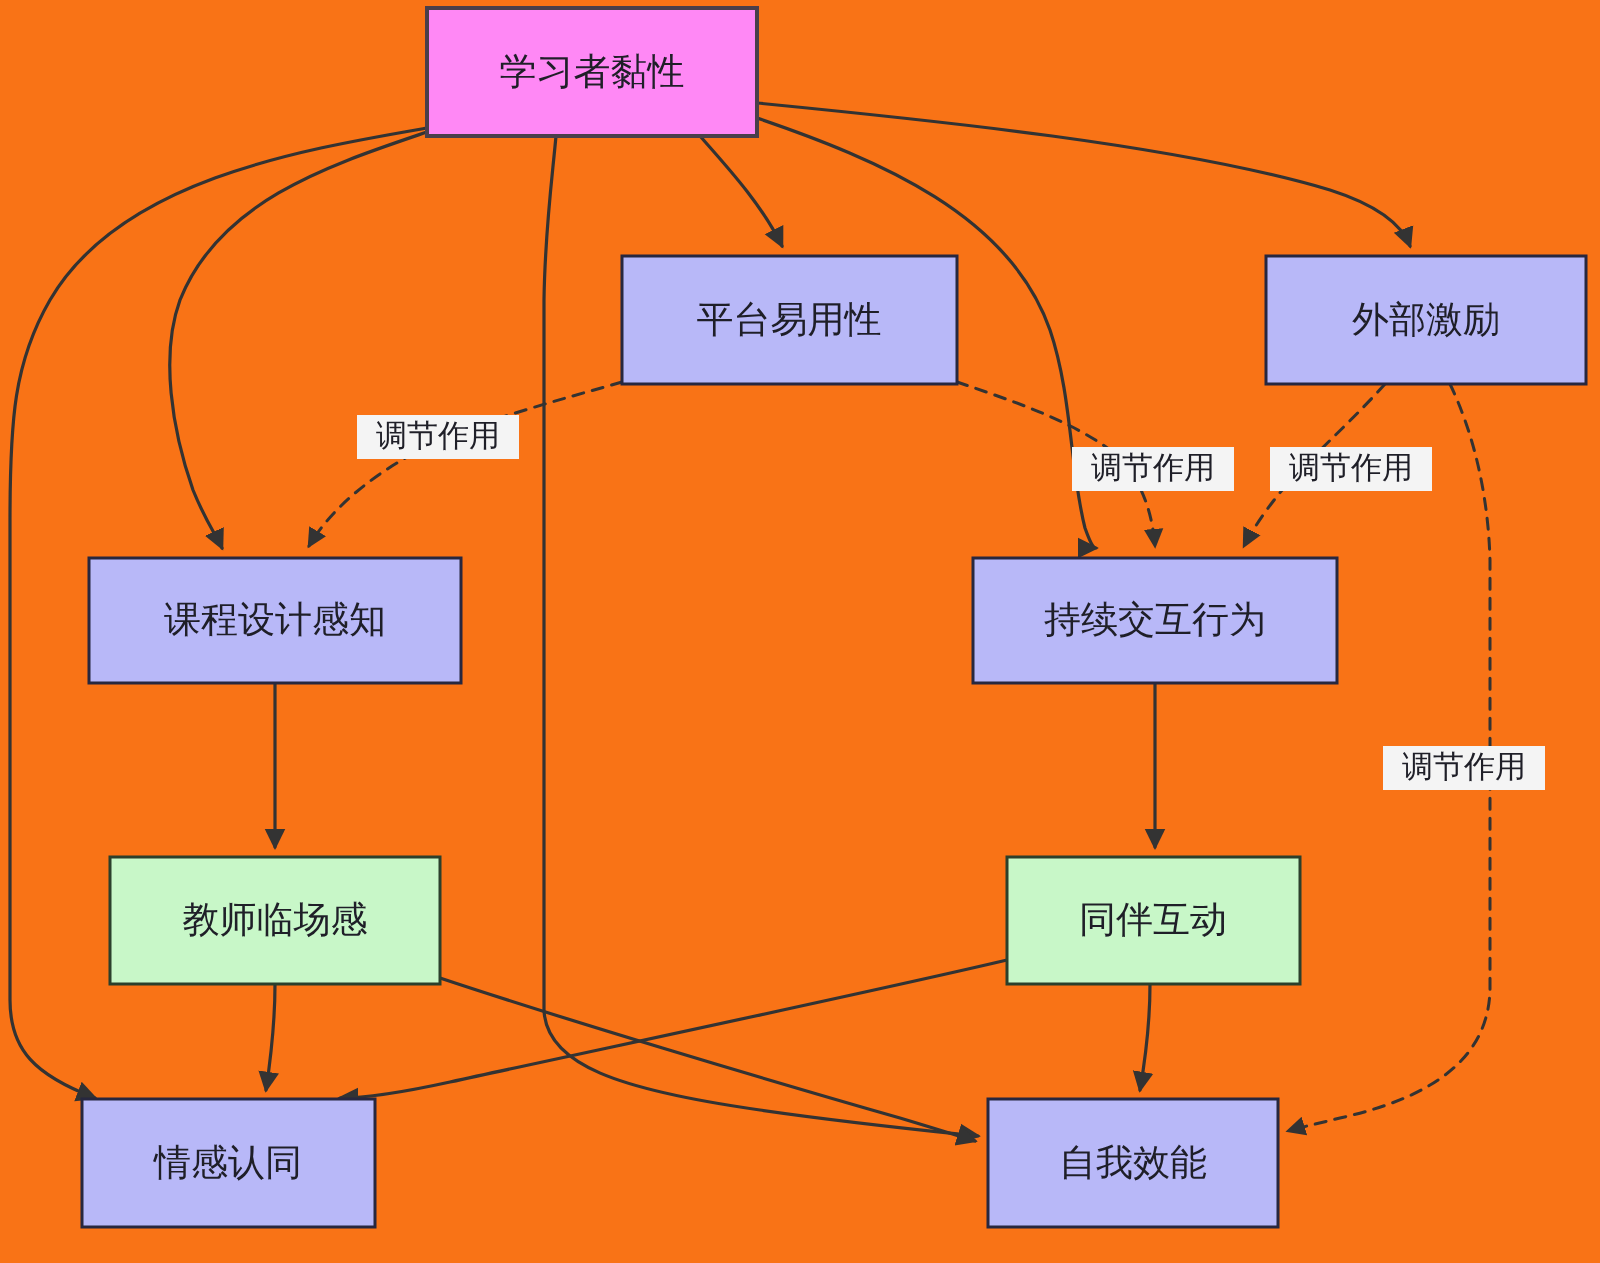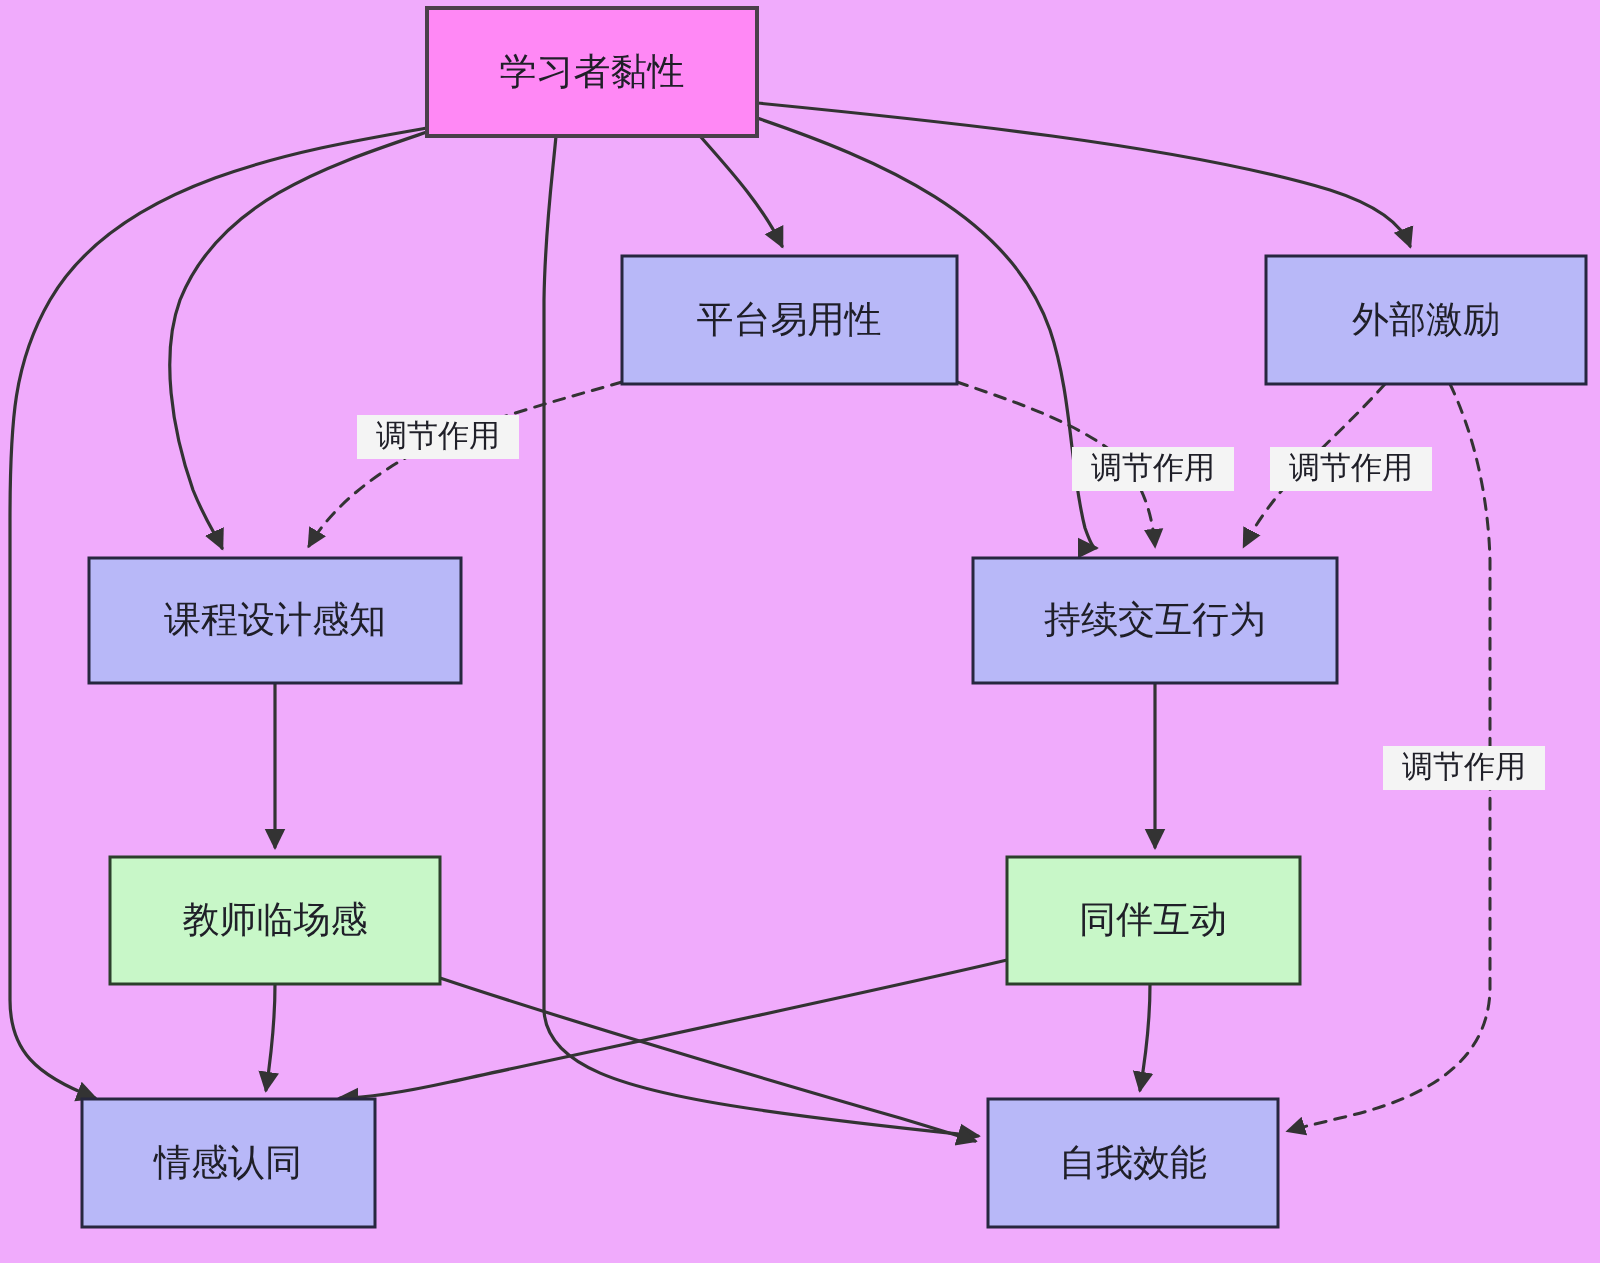--- a/index.html
+++ b/index.html
@@ -4,21 +4,21 @@
 <style>
   html, body {
     margin: 0;
     padding: 0;
     background: #ffffff;
   }
   #canvas {
     position: relative;
     width: 1600px;
     height: 1263px;
-    background: #f0abfc;
+    background: #f97316;
     overflow: hidden;
     font-family: "Liberation Sans", "DejaVu Sans", sans-serif;
   }
   svg.flow {
     position: absolute;
     top: 0; left: 0;
     width: 1600px;
     height: 1263px;
   }
   .edge-path {

